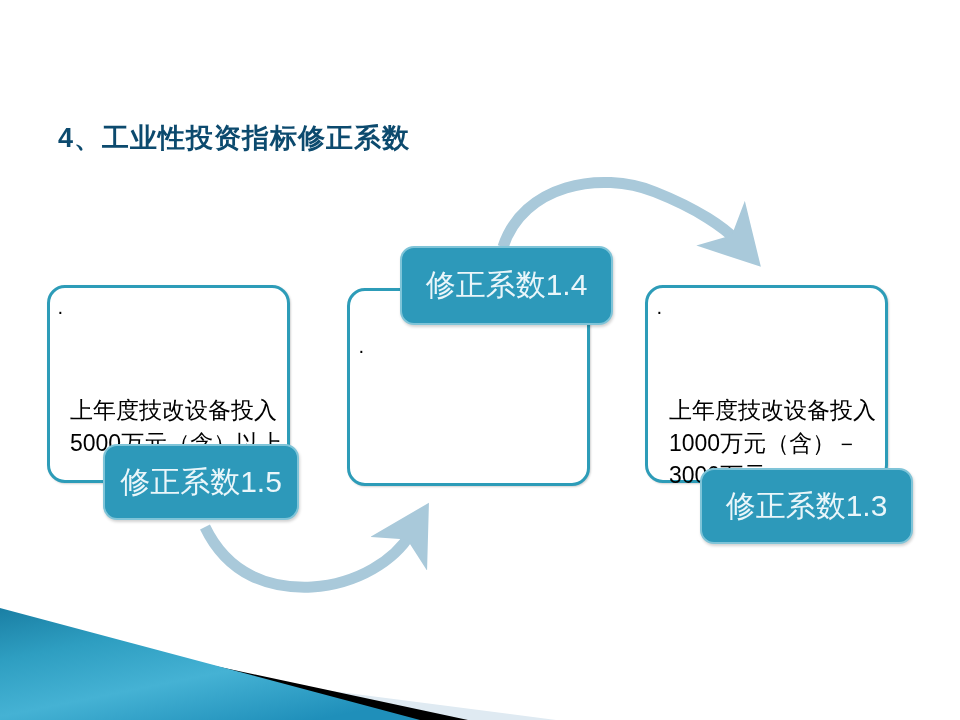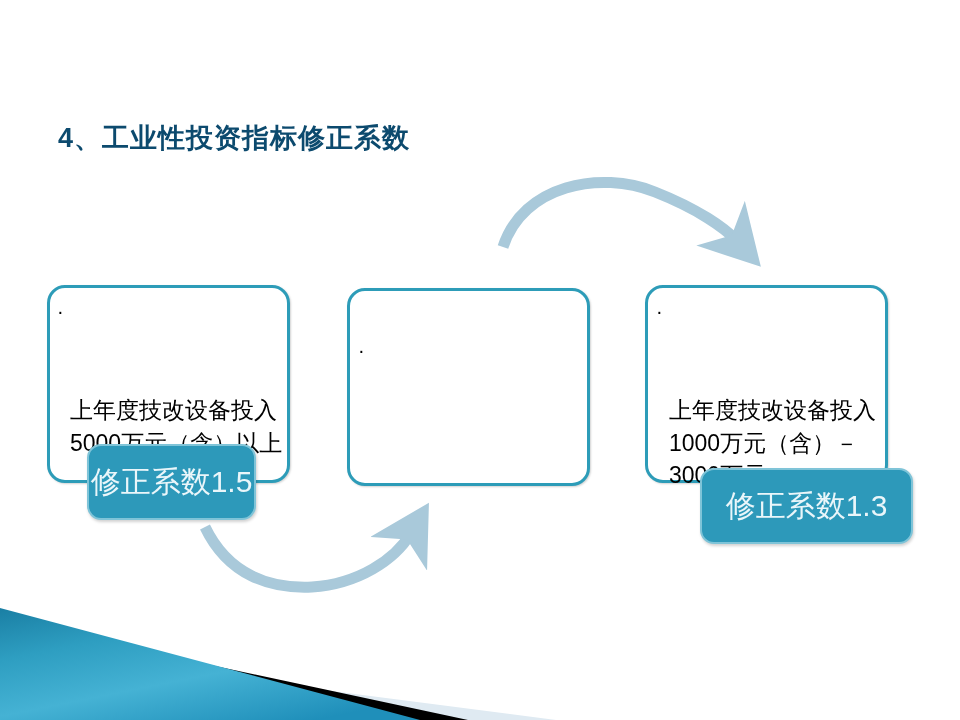--- a/index.html
+++ b/index.html
@@ -92,21 +92,21 @@
     border-radius: 14px;
     display: flex;
     align-items: center;
     justify-content: center;
     color: #eaf6fa;
     font-size: 30px;
     font-family: "Liberation Sans", "DejaVu Sans", sans-serif;
     letter-spacing: 0px;
     box-shadow: 1px 2px 3px rgba(0,0,0,0.18);
   }
-  #label-box-1 { left: 87px; top: 444px; width: 169px; height: 76px; }
+  #label-box-1 { left: 103px; top: 444px; width: 196px; height: 76px; }
   #label-box-2 { left: 400px; top: 246px; width: 213px; height: 79px; }
   #label-box-3 { left: 700px; top: 468px; width: 213px; height: 76px; }
 </style>
 </head>
 <body>
 
 <div id="slide">
 
   <div id="slide-title">4、工业性投资指标修正系数</div>
 
@@ -140,20 +140,21 @@
     </div>
 
     <div class="box-text" id="box-text-3">
       <span class="bullet">·</span>
       <span class="body">上年度技改设备投入1000万元（含）－3000万元</span>
     </div>
   </div>
 
   <div id="label-layer" class="layer">
     <div class="label-box" id="label-box-1">修正系数1.5</div>
+    <div class="label-box" id="label-box-2">修正系数1.4</div>
     <div class="label-box" id="label-box-3">修正系数1.3</div>
   </div>
 
   <svg id="corner-layer" class="layer" viewBox="0 0 960 720">
     <defs>
       <linearGradient id="tealgrad" x1="0" y1="0" x2="0.75" y2="1">
         <stop offset="0%" stop-color="#1a7fa4"></stop>
         <stop offset="30%" stop-color="#2e9ec1"></stop>
         <stop offset="62%" stop-color="#45b2d4"></stop>
         <stop offset="100%" stop-color="#1f8fba"></stop>

